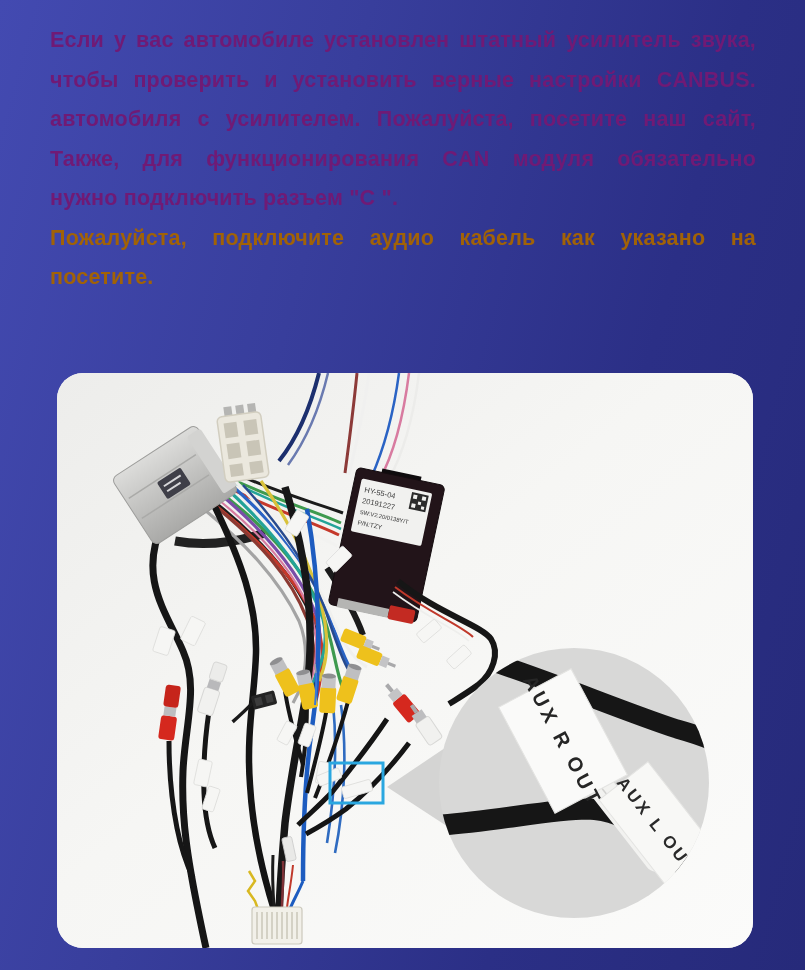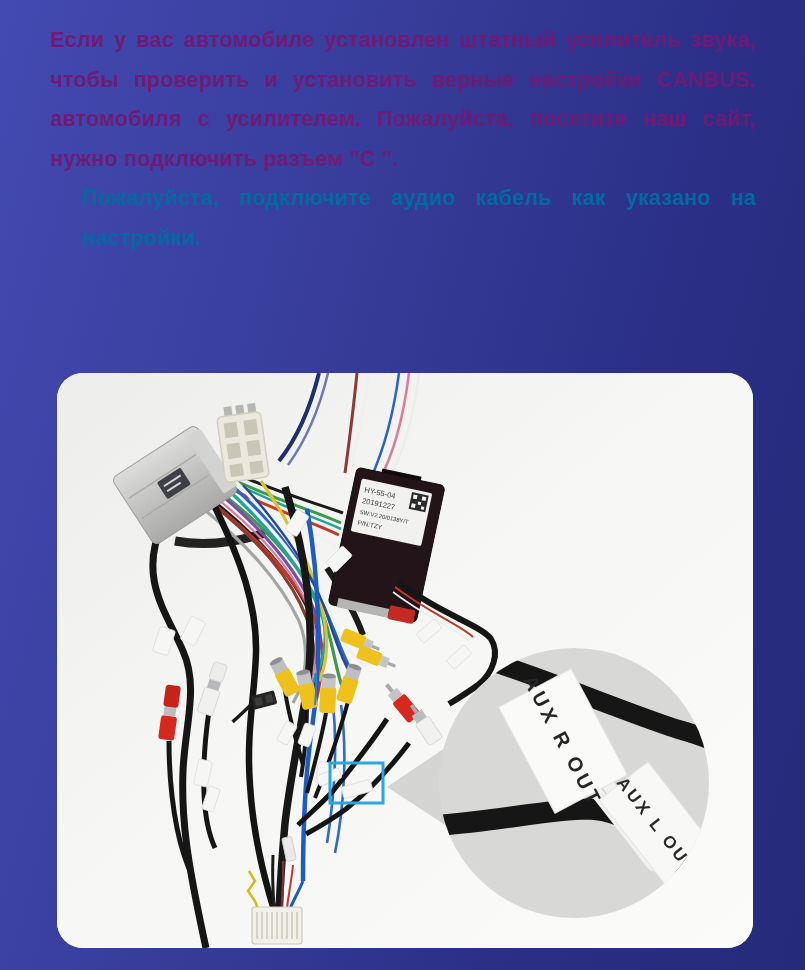--- a/index.html
+++ b/index.html
@@ -10,37 +10,38 @@
   }
   .intro{
     position:absolute;left:50px;top:21px;width:706px;
     font-size:21.5px;line-height:39.5px;letter-spacing:.2px;font-weight:600;
   }
   .intro .line{white-space:nowrap;}
   .intro .j{text-align:justify;text-align-last:justify;text-justify:inter-word;white-space:normal;
     display:flex;justify-content:space-between;}
   .intro .j{display:block;}
   .white{color:#701a75;}
-  .cyan{color:#0369a1;margin-left:32px;}
+  .cyan{color:#a16207;}
   .photo-card{
     position:absolute;left:57px;top:373px;width:696px;height:575px;
     border-radius:26px;overflow:hidden;background:#f4f4f2;
   }
   svg text{font-family:"Liberation Sans",sans-serif;}
 </style>
 </head>
 <body>
 
 <div class="intro">
   <div class="line white j">Если у вас автомобиле установлен штатный усилитель звука,</div>
   <div class="line white j">чтобы проверить и установить верные настройки CANBUS.</div>
   <div class="line white j">автомобиля с усилителем. Пожалуйста, посетите наш сайт,</div>
+  <div class="line white j">Также, для функционирования CAN модуля обязательно</div>
   <div class="line white">нужно подключить разъем "C ".</div>
   <div class="line cyan j">Пожалуйста, подключите аудио кабель как указано на</div>
-  <div class="line cyan">настройки.</div>
+  <div class="line cyan">посетите.</div>
 </div>
 
 <div class="photo-card">
 <svg width="696" height="575" viewBox="0 0 696 575">
   <defs>
     <linearGradient id="pbg" x1="0" y1="0" x2="1" y2="1">
       <stop offset="0" stop-color="#ededeb"></stop>
           <stop offset="0.45" stop-color="#f6f6f4"></stop>
           <stop offset="1" stop-color="#fbfbfa"></stop>
     </linearGradient>

